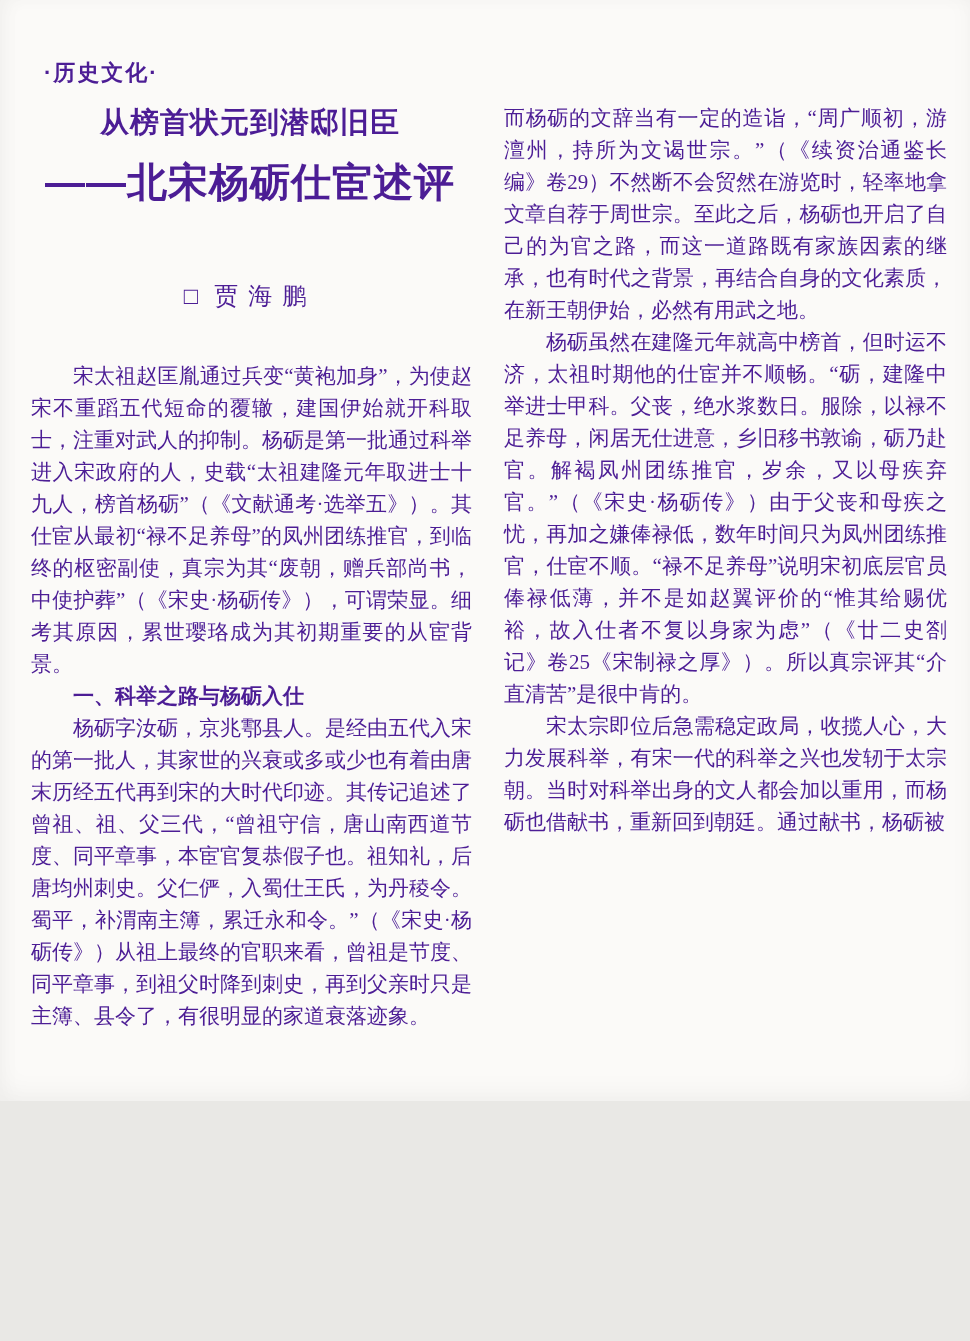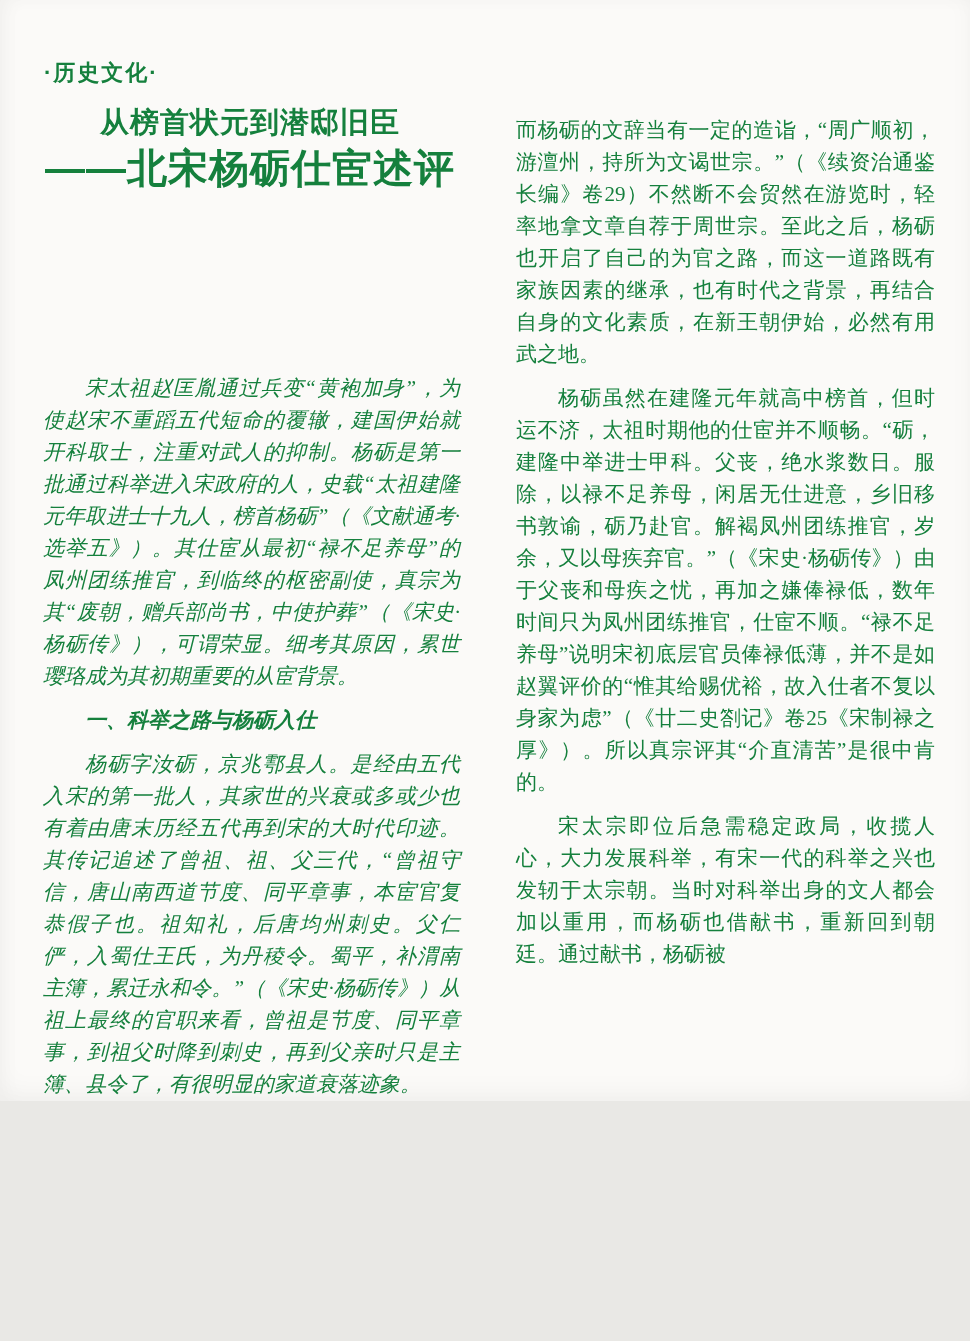--- a/index.html
+++ b/index.html
@@ -6,21 +6,21 @@
     margin: 0;
     padding: 0;
     background: #e9e8e5;
   }
   .page {
     position: relative;
     width: 970px;
     height: 1101px;
     margin: 0 auto;
     background: #fbfaf8;
-    color: #15803d;
+    color: #4c1d95;
     overflow: hidden;
     box-shadow: inset 0 -10px 24px rgba(0,0,0,0.035), inset 6px 0 18px rgba(0,0,0,0.025);
     font-family: "Liberation Serif", "DejaVu Serif", serif;
   }
   .category {
     position: absolute;
     left: 44px;
     top: 58px;
     font-family: "Liberation Sans", "DejaVu Sans", sans-serif;
     font-weight: bold;
@@ -38,21 +38,21 @@
     line-height: 1.15;
   }
   .title-line1 {
     font-size: 29px;
     letter-spacing: 1px;
     white-space: nowrap;
   }
   .title-line2 {
     font-size: 40px;
     letter-spacing: 1px;
-    margin-top: 6px;
+    margin-top: 20px;
     white-space: nowrap;
   }
   .author {
     position: absolute;
     left: 28px;
     top: 280px;
     width: 444px;
     text-align: center;
     font-size: 24px;
   }
@@ -64,36 +64,35 @@
     letter-spacing: 10px;
   }
   .col {
     position: absolute;
     font-size: 21px;
     line-height: 32px;
     text-align: justify;
     text-justify: inter-character;
   }
   .col p {
-    margin: 12px;
+    margin: 0;
     padding: 0;
   }
   .col p.indent {
     text-indent: 2em;
   }
   .col p.heading {
     text-indent: 2em;
     font-weight: bold;
     font-family: "Liberation Sans", "DejaVu Sans", sans-serif;
   }
   .col-left {
     left: 31px;
     top: 360px;
     width: 441px;
-    font-style: italic;
   }
   .col-right {
     left: 504px;
     top: 102px;
     width: 443px;
   }
   .page-number {
     position: absolute;
     left: 52px;
     top: 1254px;
@@ -105,20 +104,23 @@
 
 <div class="page">
 
   <div class="category">·历史文化·</div>
 
   <div class="title-block">
     <div class="title-line1">从榜首状元到潜邸旧臣</div>
     <div class="title-line2">——北宋杨砺仕宦述评</div>
   </div>
 
+  <div class="author">
+    <span class="author-marker">□</span><span class="author-name">贾海鹏</span>
+  </div>
 
   <div class="col col-left">
     <p class="indent">宋太祖赵匡胤通过兵变“黄袍加身”，为使赵宋不重蹈五代短命的覆辙，建国伊始就开科取士，注重对武人的抑制。杨砺是第一批通过科举进入宋政府的人，史载“太祖建隆元年取进士十九人，榜首杨砺”（《文献通考·选举五》）。其仕宦从最初“禄不足养母”的凤州团练推官，到临终的枢密副使，真宗为其“废朝，赠兵部尚书，中使护葬”（《宋史·杨砺传》），可谓荣显。细考其原因，累世璎珞成为其初期重要的从宦背景。</p>
     <p class="heading">一、科举之路与杨砺入仕</p>
     <p class="indent">杨砺字汝砺，京兆鄠县人。是经由五代入宋的第一批人，其家世的兴衰或多或少也有着由唐末历经五代再到宋的大时代印迹。其传记追述了曾祖、祖、父三代，“曾祖守信，唐山南西道节度、同平章事，本宦官复恭假子也。祖知礼，后唐均州刺史。父仁俨，入蜀仕王氏，为丹稜令。蜀平，补渭南主簿，累迁永和令。”（《宋史·杨砺传》）从祖上最终的官职来看，曾祖是节度、同平章事，到祖父时降到刺史，再到父亲时只是主簿、县令了，有很明显的家道衰落迹象。</p>
   </div>
 
   <div class="col col-right">
     <p>而杨砺的文辞当有一定的造诣，“周广顺初，游澶州，持所为文谒世宗。”（《续资治通鉴长编》卷29）不然断不会贸然在游览时，轻率地拿文章自荐于周世宗。至此之后，杨砺也开启了自己的为官之路，而这一道路既有家族因素的继承，也有时代之背景，再结合自身的文化素质，在新王朝伊始，必然有用武之地。</p>
     <p class="indent">杨砺虽然在建隆元年就高中榜首，但时运不济，太祖时期他的仕宦并不顺畅。“砺，建隆中举进士甲科。父丧，绝水浆数日。服除，以禄不足养母，闲居无仕进意，乡旧移书敦谕，砺乃赴官。解褐凤州团练推官，岁余，又以母疾弃官。”（《宋史·杨砺传》）由于父丧和母疾之忧，再加之嫌俸禄低，数年时间只为凤州团练推官，仕宦不顺。“禄不足养母”说明宋初底层官员俸禄低薄，并不是如赵翼评价的“惟其给赐优裕，故入仕者不复以身家为虑”（《廿二史劄记》卷25《宋制禄之厚》）。所以真宗评其“介直清苦”是很中肯的。</p>

